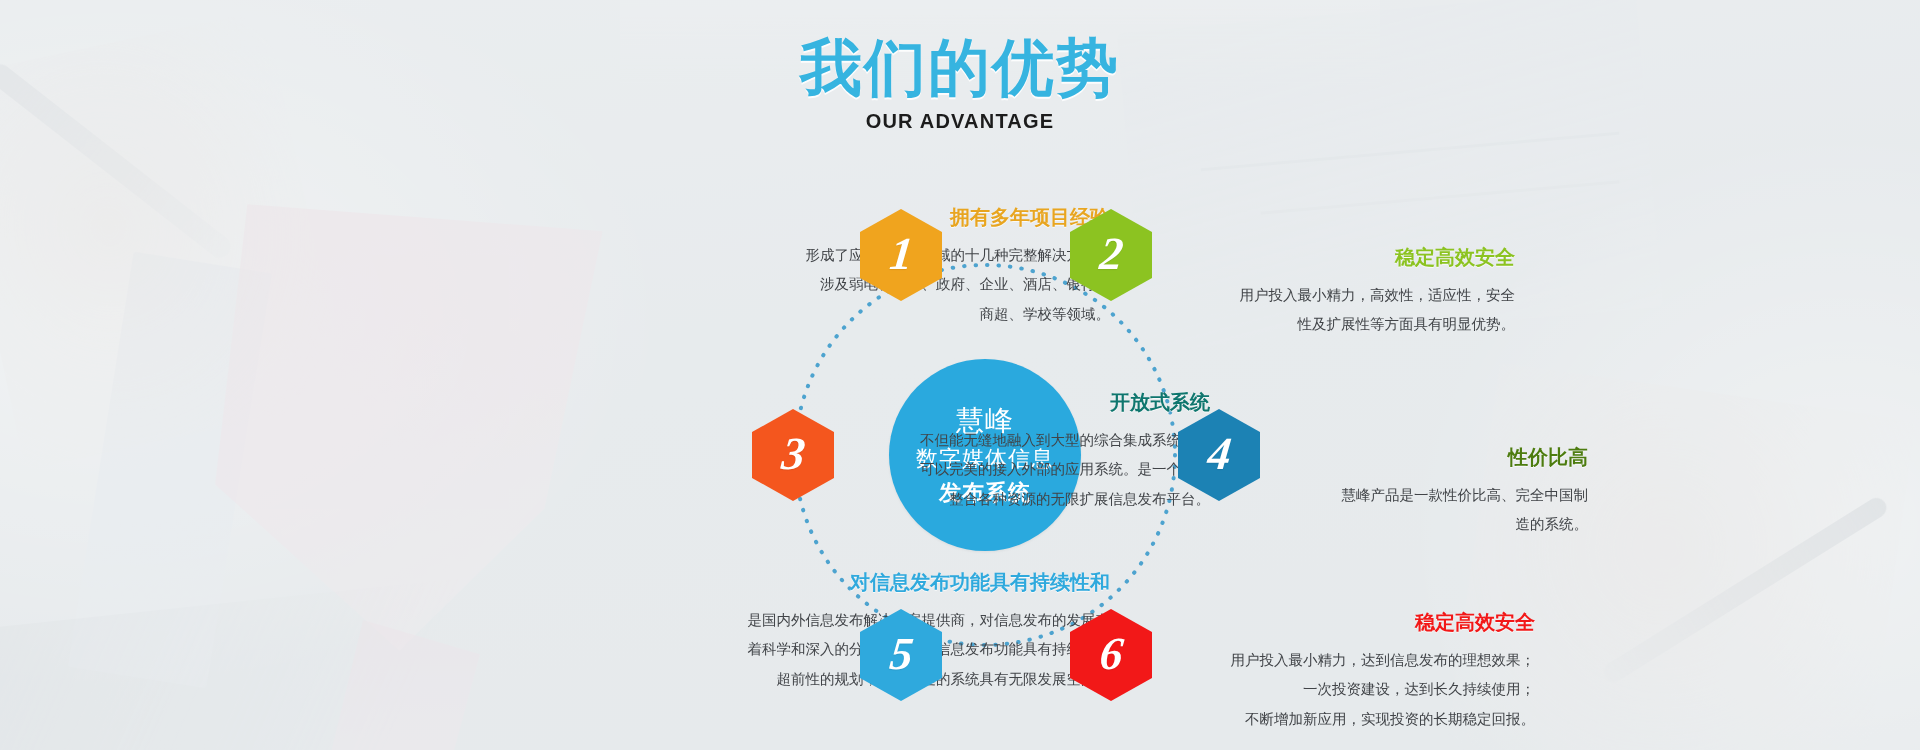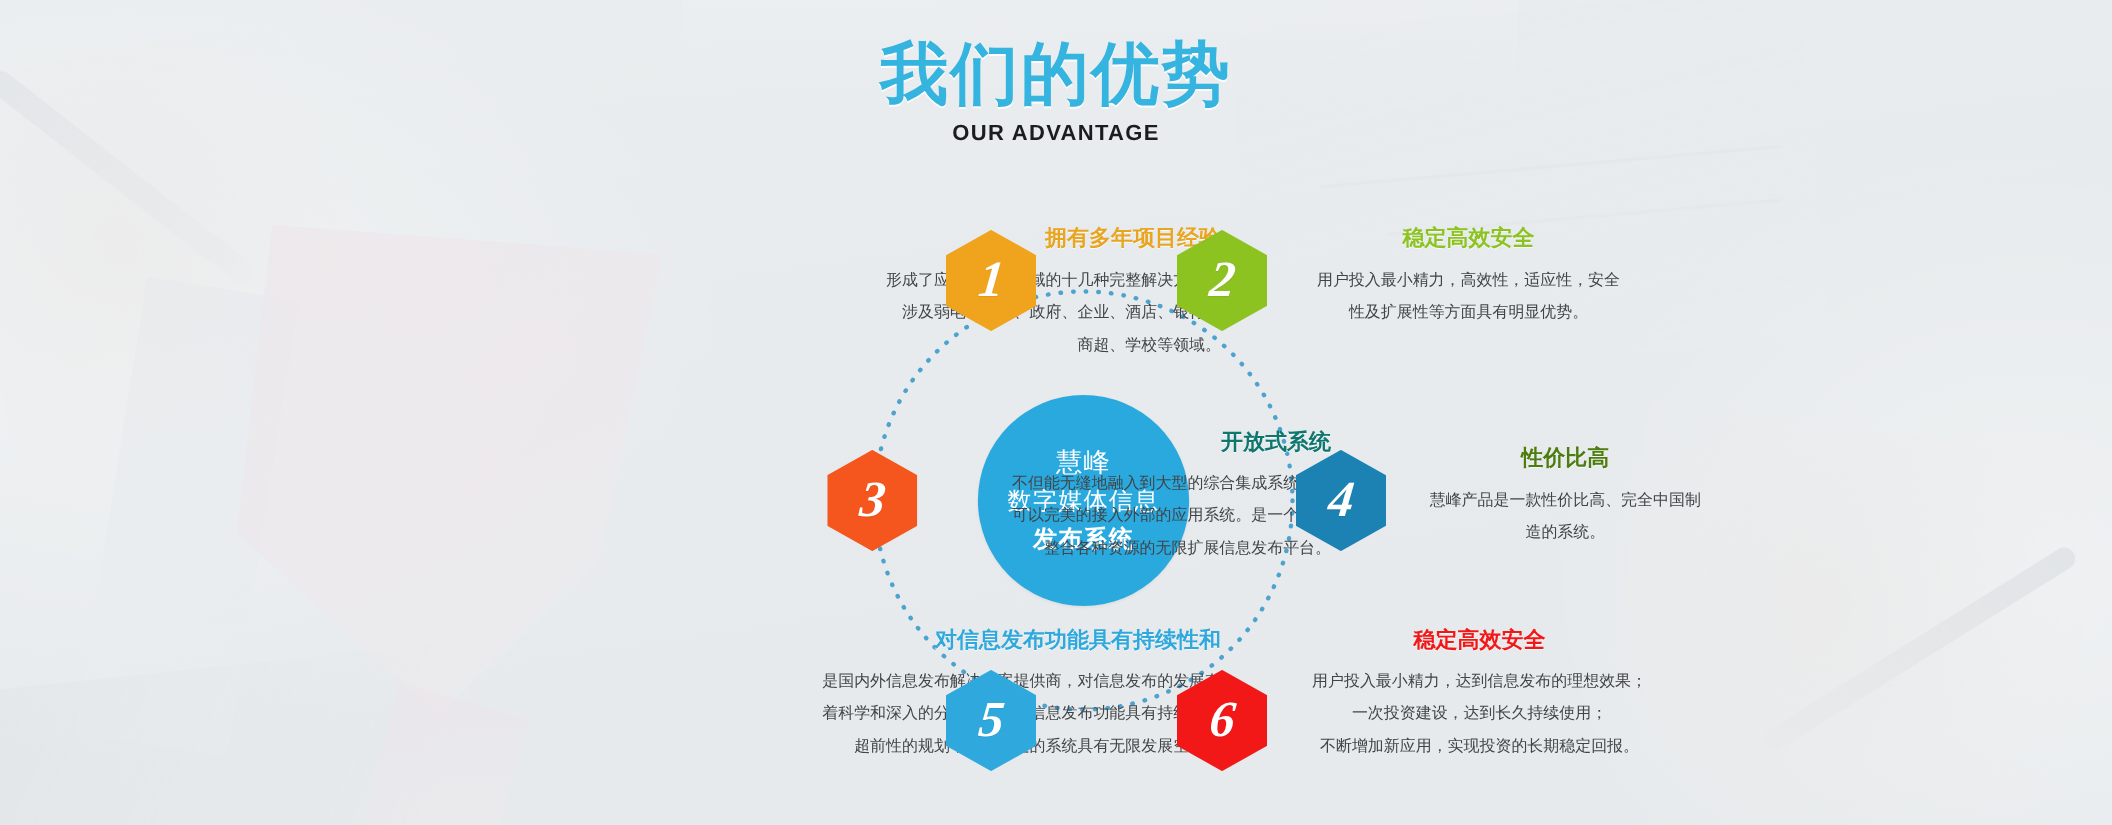--- a/index.html
+++ b/index.html
@@ -108,21 +108,21 @@
   .ring-svg { position:absolute; left:790px; top:260px; width:390px; height:390px; }
 
   .hub {
     position:absolute; width:192px; height:192px; border-radius:50%;
     left:889px; top:359px;
     background:#2aa9de;
     display:flex; flex-direction:column; align-items:center; justify-content:center;
     color:#ffffff; z-index:6;
     box-shadow:0 1px 3px rgba(0,0,0,.06);
   }
-  .hub-l1 { font-size:24px; line-height:1.5; letter-spacing:1px; }
+  .hub-l1 { font-size:28px; line-height:1.5; letter-spacing:1px; }
   .hub-l2 { font-size:22px; line-height:1.55; letter-spacing:1px; }
   .hub-l3 { font-size:22px; line-height:1.55; letter-spacing:1px;font-weight:bold; }
 
   
   .hex {
     position:absolute; width:82px; height:92px; z-index:7;
     clip-path:polygon(50% 0%, 100% 25%, 100% 75%, 50% 100%, 0% 75%, 0% 25%);
     display:flex; align-items:center; justify-content:center;
   }
   .hex-num {
@@ -136,21 +136,21 @@
   
   .blk { position:absolute; z-index:6; }
   .blk h3 {
     font-size:20px; font-weight:700; line-height:1.2; margin-bottom:12px;
     text-shadow:0 1px 0 rgba(255,255,255,.7);
   }
   .blk p {
     font-size:14.5px; line-height:2.02; color:#414448; font-weight:400;
     white-space:pre-line;
   }
-  .blk.right { text-align:center; }
+  .blk.right { text-align:right;margin-top:40px; }
   .blk.left  { text-align:right; }
 </style>
 </head>
 <body>
 
 <div id="stage" style="background-color: rgb(231, 235, 237);">
 
   <div class="bg-layer">
     <div class="bg-wash"></div>
     <div class="ph ph-clipboard"></div>

